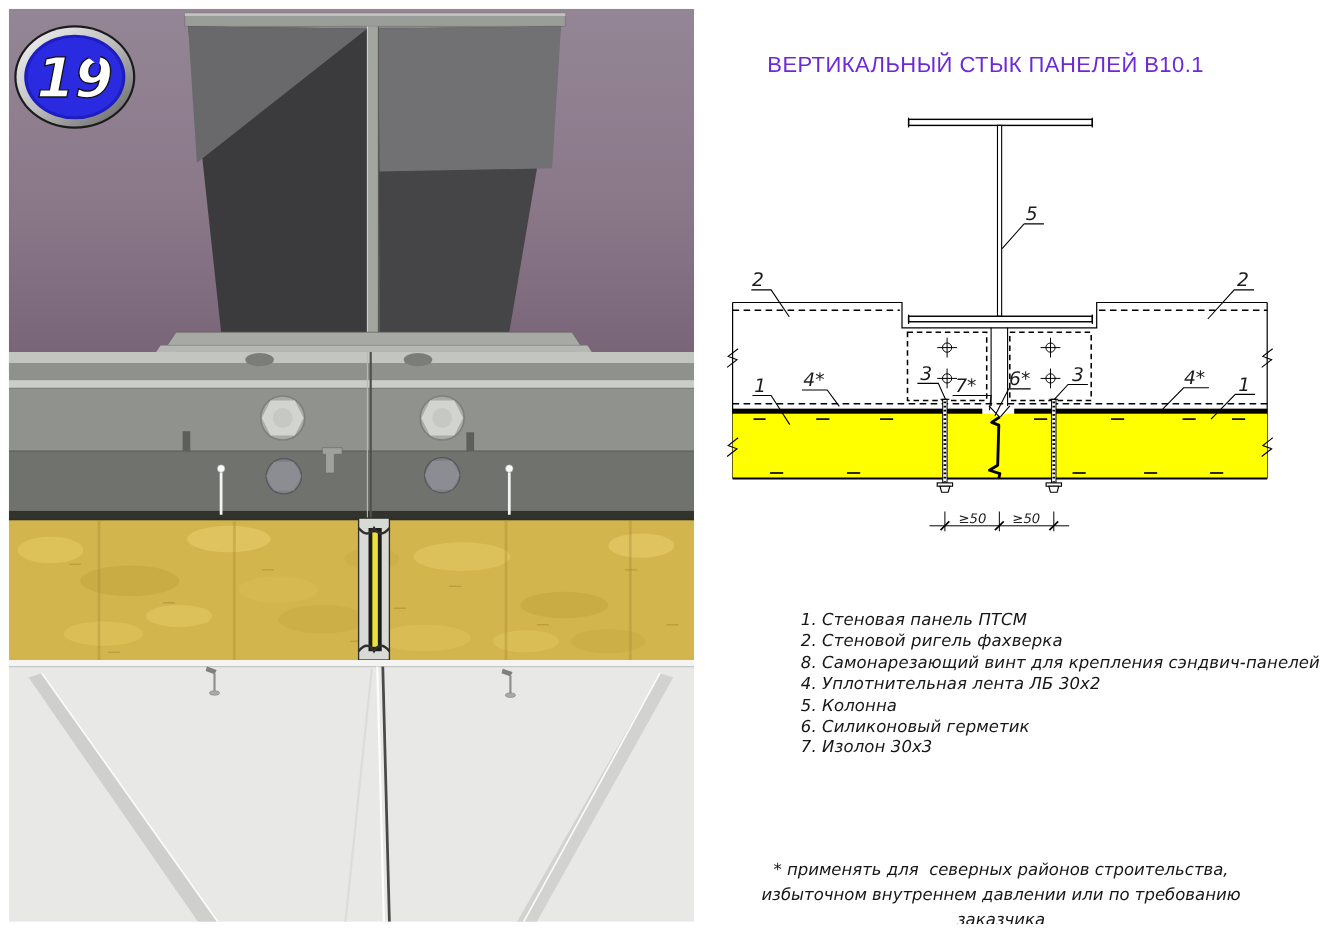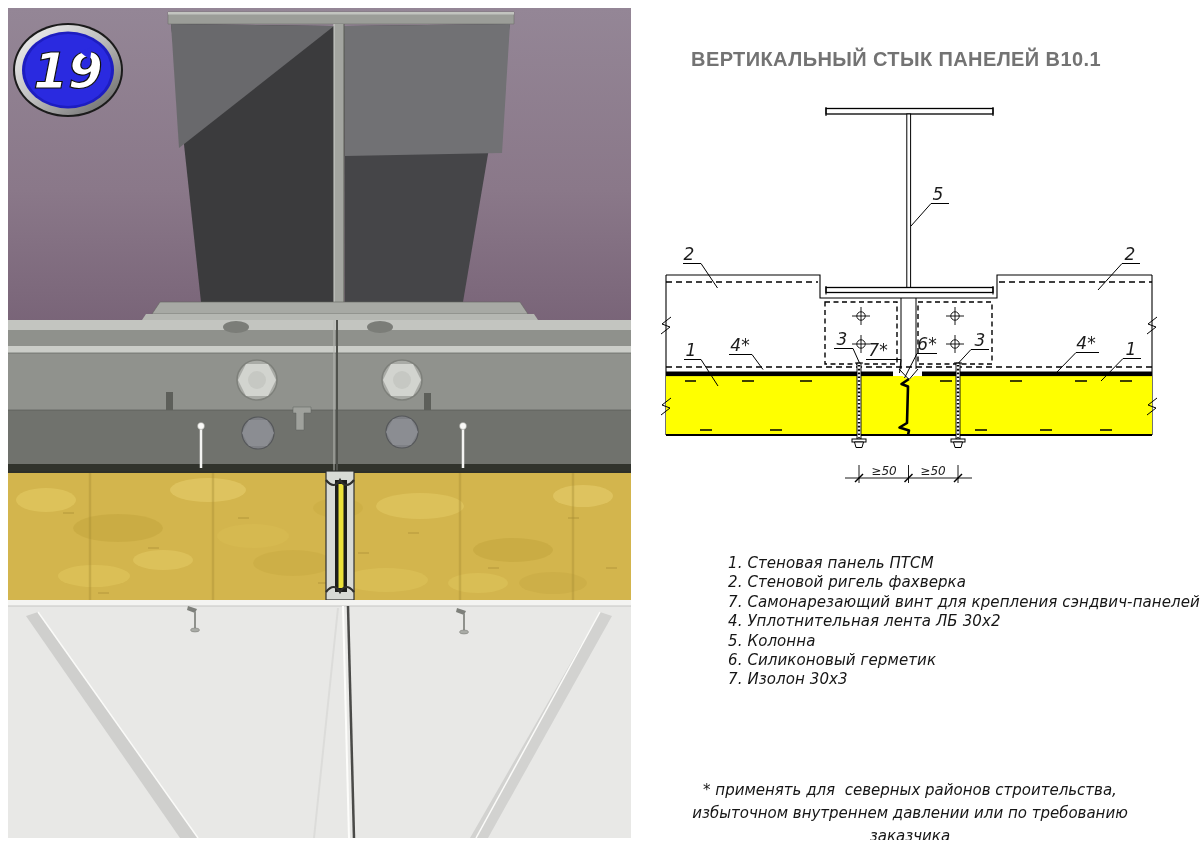--- a/index.html
+++ b/index.html
@@ -1,21 +1,21 @@
 <!DOCTYPE html>
 <html><head>
 <meta charset="utf-8">
 <style>
   html,body{margin:0;padding:0;background:#ffffff;}
   .page{position:relative;width:1200px;height:840px;background:#ffffff;overflow:hidden;
         font-family:"Liberation Sans", sans-serif;}
   .render-pane{position:absolute;left:8px;top:8px;width:623px;height:830px;}
   .render-pane svg{display:block;}
   .page-title{position:absolute;left:646px;top:48px;width:500px;text-align:center;
-        font-size:20px;font-weight:700;letter-spacing:.4px;color:#737373;}
+        font-size:20px;font-weight:400;letter-spacing:.4px;color:#6d28d9;}
   .drawing-svg{position:absolute;left:650px;top:95px;width:520px;height:400px;}
   .legend{position:absolute;left:728px;top:554px;}
   .legend .legend-item{font-family:"DejaVu Sans", sans-serif;font-style:italic;
         font-size:15px;line-height:19.4px;color:#161616;letter-spacing:.1px;}
   .footnote{position:absolute;left:650px;top:763px;width:520px;text-align:center;margin-top:16px;}
   .footnote div{font-family:"DejaVu Sans", sans-serif;font-style:italic;font-size:15px;
         line-height:23px;color:#161616;white-space:pre-wrap;}
   svg text.callout{font-family:"DejaVu Sans", sans-serif;font-style:italic;font-size:17px;fill:#1c1c1c;}
   svg text.dim{font-family:"DejaVu Sans", sans-serif;font-style:italic;font-size:12px;fill:#1c1c1c;}
 </style>
@@ -319,21 +319,21 @@
     <text class="callout" x="1086" y="349" text-anchor="middle">4*</text>
     <text class="callout" x="1131" y="355" text-anchor="middle">1</text>
 
     <text class="dim" x="884" y="475" text-anchor="middle">≥50</text>
     <text class="dim" x="933" y="475" text-anchor="middle">≥50</text>
   </svg>
 
   <div class="legend">
     <div class="legend-item">1. Стеновая панель ПТСМ</div>
     <div class="legend-item">2. Стеновой ригель фахверка</div>
-    <div class="legend-item">7. Самонарезающий винт для крепления сэндвич-панелей</div>
+    <div class="legend-item">8. Самонарезающий винт для крепления сэндвич-панелей</div>
     <div class="legend-item">4. Уплотнительная лента ЛБ 30х2</div>
     <div class="legend-item">5. Колонна</div>
     <div class="legend-item">6. Силиконовый герметик</div>
     <div class="legend-item">7. Изолон 30х3</div>
   </div>
 
   <div class="footnote">
     <div>* применять для  северных районов строительства,</div>
     <div>избыточном внутреннем давлении или по требованию заказчика</div>
   </div>

